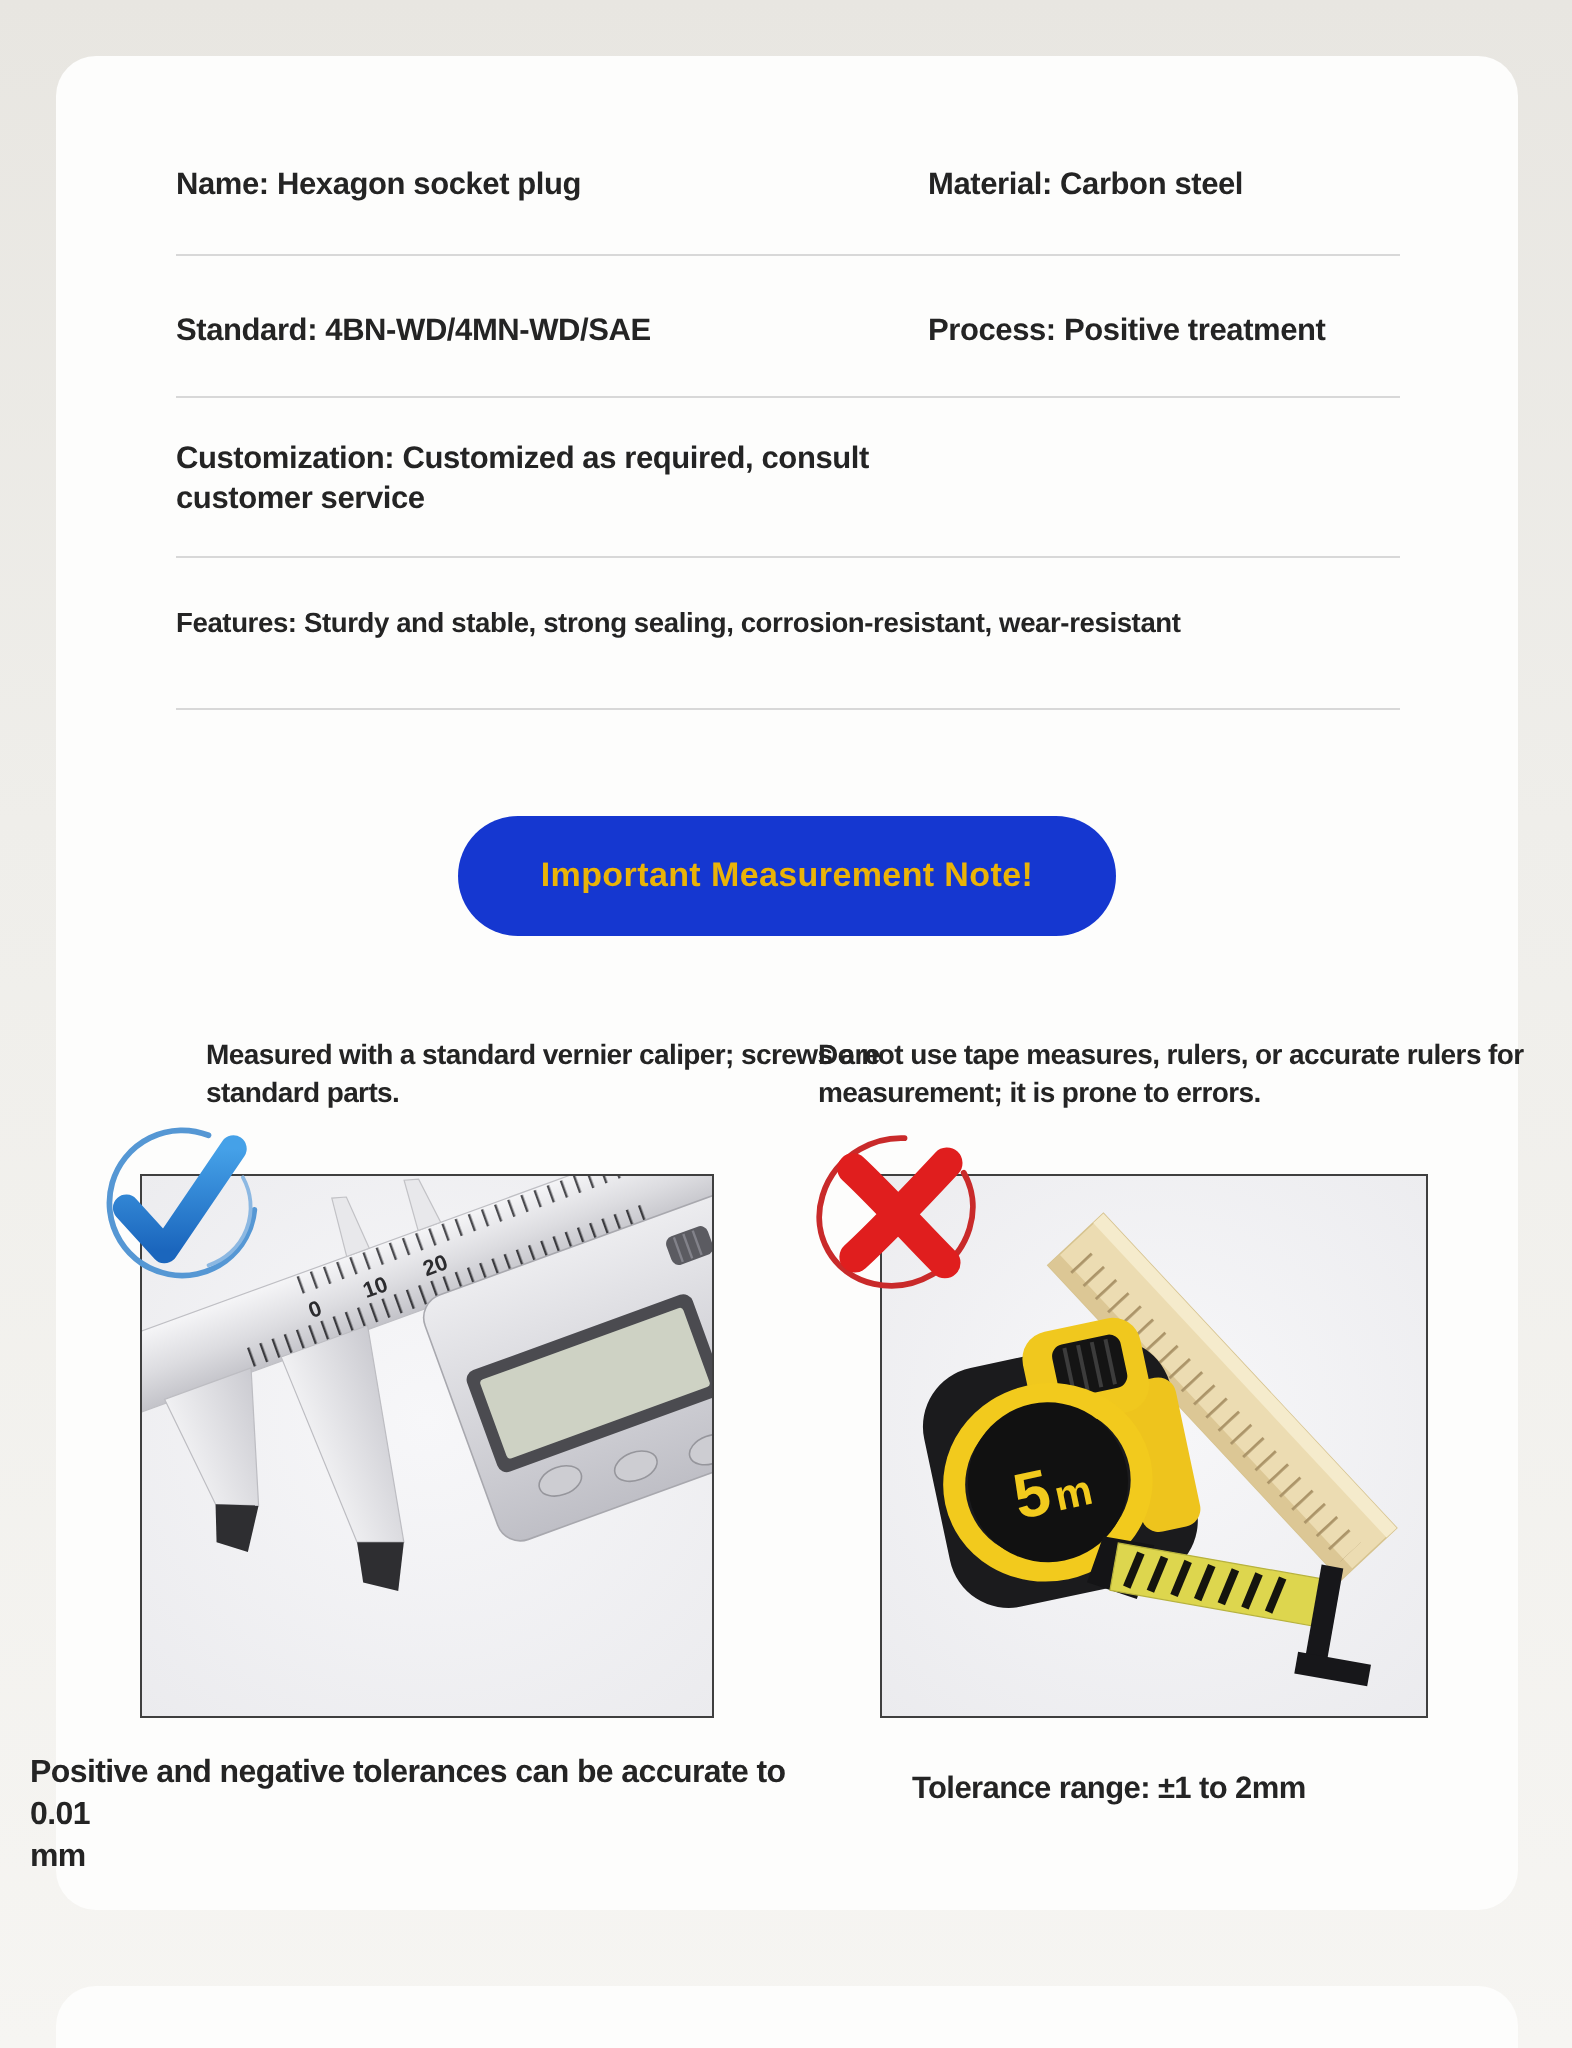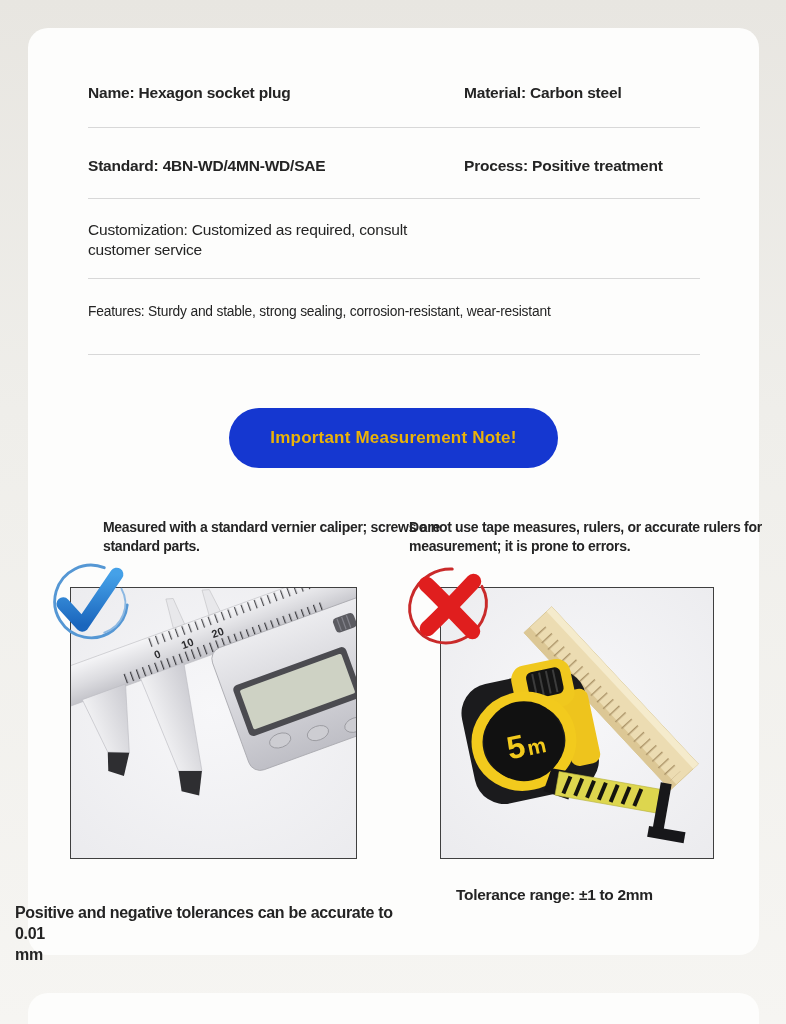--- a/index.html
+++ b/index.html
@@ -11,21 +11,21 @@
   }
   .card{position:absolute; left:28px; width:731px; background:#fdfdfc; border-radius:20px;}
   .card-main{top:28px; height:927px;}
   .card-next{top:993px; height:80px;}
 
   
   .spec-cell{position:absolute; font-weight:700; font-size:15.5px; letter-spacing:-0.2px; white-space:nowrap;}
   .spec-left{left:60px;}
   .spec-right{left:436px;}
   .row1{top:56px;} .row2{top:129px;}
-  .spec-full{position:absolute; left:60px; font-weight:400; letter-spacing:-0.2px;}
+  .spec-full{position:absolute; left:60px; font-weight:700; letter-spacing:-0.2px;}
   .row3{top:192px; font-size:15.5px; width:400px; white-space:pre-line; line-height:20px;}
   .row4{top:276px; font-size:13.8px; white-space:nowrap;}
   .divider{position:absolute; left:60px; width:612px; height:1px; background:#d8d8d8;}
   .d1{top:99px;} .d2{top:170px;} .d3{top:250px;} .d4{top:326px;}
 
   
   .note-btn{
     position:absolute; left:201px; top:380px; width:329px; height:60px;
     background:#1537d0; border:none; border-radius:30px;
     color:#eab308; font-family:"Liberation Sans", sans-serif;
@@ -44,21 +44,21 @@
   .box-right{left:412px; width:272px; height:270px;}
   .photo-box svg{display:block;}
 
   
   .corner-icon{position:absolute; z-index:3;}
   .icon-check{left:17px; top:533px; width:86px; height:84px;}
   .icon-cross{left:376px; top:533px; width:90px; height:86px;}
 
   
   .caption{position:absolute; font-weight:700; letter-spacing:-0.3px; line-height:21px;}
-  .cap-left{left:-13px; top:848px; width:410px; font-size:16px; white-space:pre-line;margin-top:26px;}
+  .cap-left{left:-13px; top:848px; width:410px; font-size:16px; white-space:pre-line;}
   .cap-right{left:428px; top:856px; font-size:15.5px; white-space:nowrap;}
 </style>
 </head>
 <body>
 
 <div class="page">
 
   <div class="card card-main">
 
     <div>

